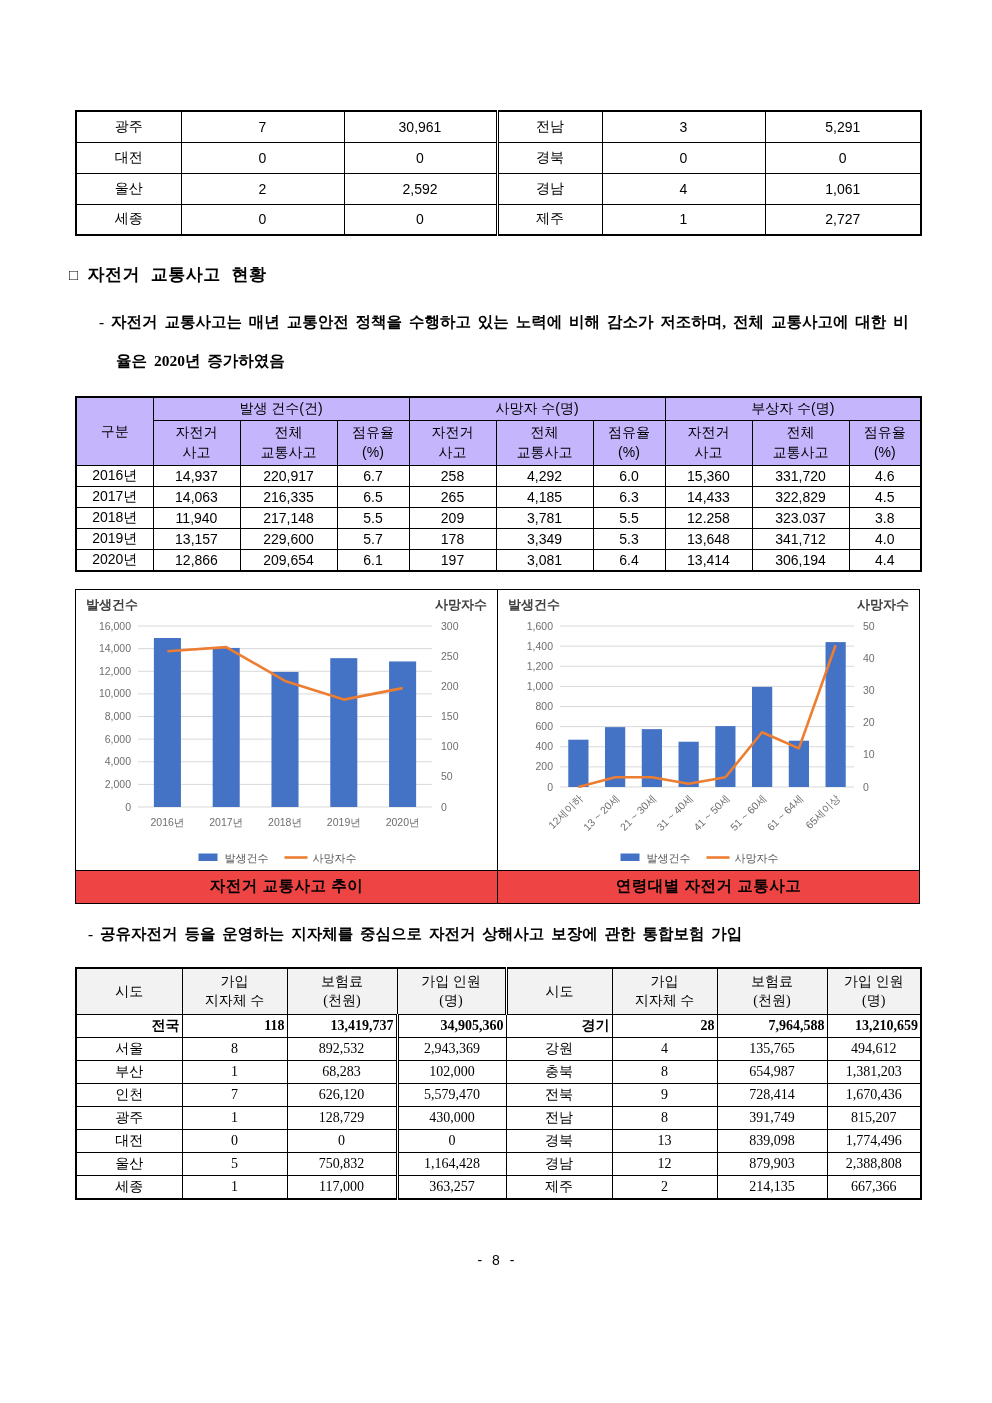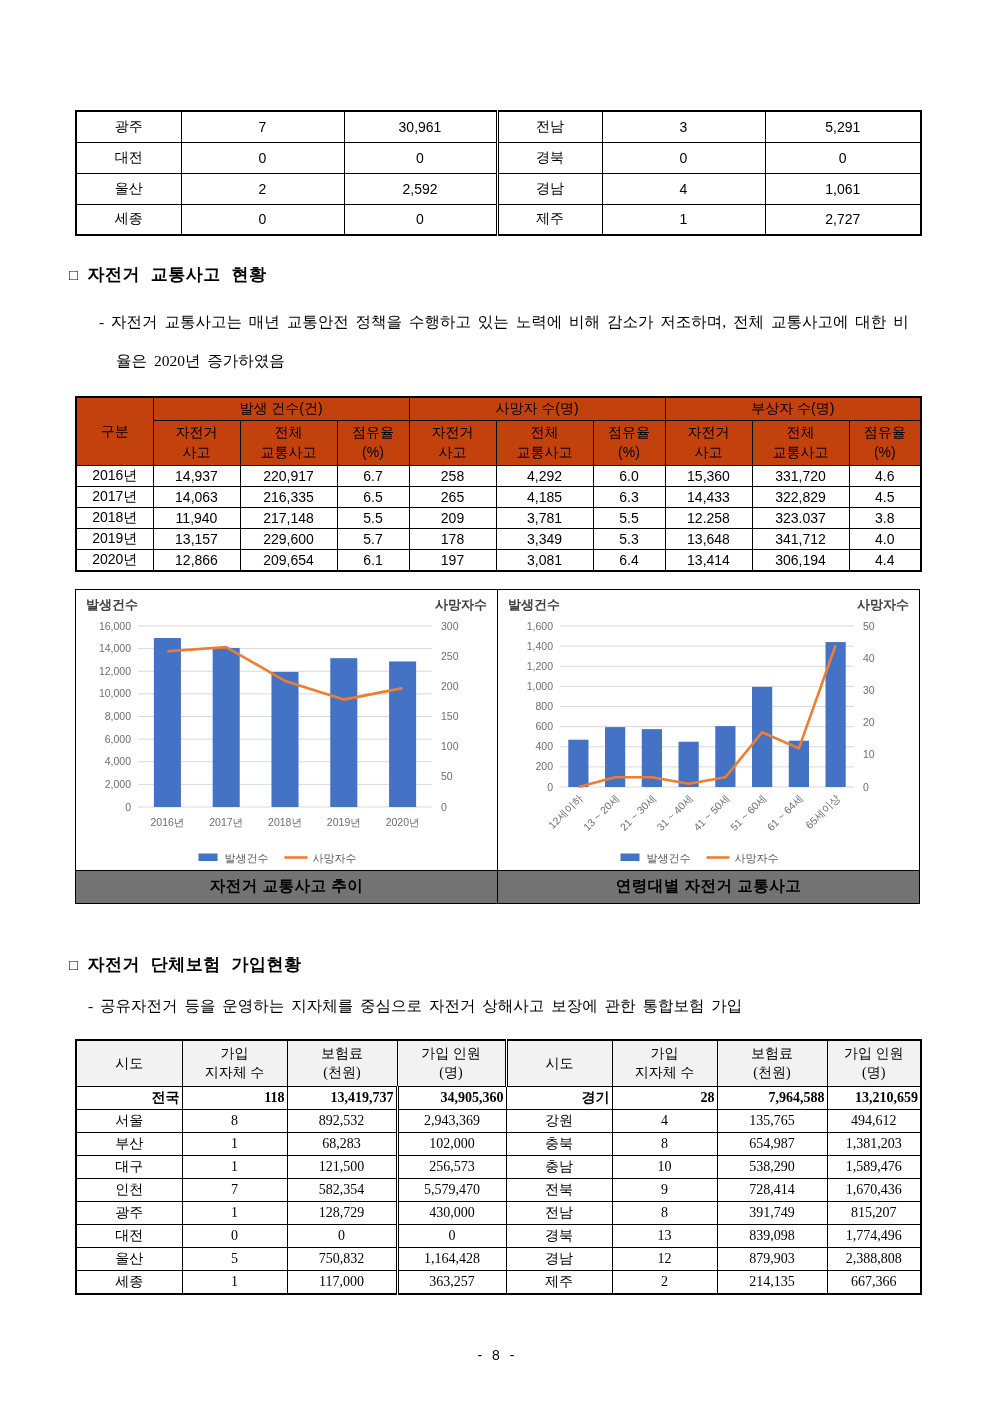--- a/index.html
+++ b/index.html
@@ -9,47 +9,47 @@
 
   
   table.doc-table { border-collapse: collapse; width: 845px; table-layout: fixed; }
   table.doc-table { border: 2px solid #000; }
   table.doc-table td, table.doc-table th {
     border: 1px solid #000; text-align: center; vertical-align: middle;
     font-size: 14px; font-weight: normal; padding: 1px 2px; overflow: hidden;
   }
   table.dbl td:nth-child(4), table.dbl th:nth-child(5) { border-left: 3px double #000; }
   table.t-top td { height: 31px; }
-  table.t-acc th { background: #c2410c; white-space: pre-line; line-height: 1.4; }
+  table.t-acc th { background: #c4b5fd; white-space: pre-line; line-height: 1.4; }
   table.t-acc thead tr:first-child th { height: 23px; }
   table.t-acc thead tr:last-child th { height: 45px; }
   table.t-acc td { height: 21px; }
   table.t-ins th { background: #f2f2f2; white-space: pre-line; line-height: 1.4; height: 47px; }
   table.t-ins td { height: 23px; }
   table.t-ins tr.bold-row td { font-weight: bold; text-align: right; }
 
   
   .section-heading {
     font-family: Liberation Mono, monospace;
     font-weight: bold; font-size: 17px; margin: 27px 0 0 -6px; letter-spacing: 0.5px;
   }
   .section-heading .sq { font-size: 15px; margin-right: 9px; font-weight: normal; }
   .bullets { margin: 16px 0 0 24px; }
   .bullets p {
     font-family: "Liberation Serif", "DejaVu Serif", serif;
     font-size: 15.5px; line-height: 39px; word-spacing: 3px;
-    padding-left: 17px; text-indent: -17px;
+    padding-left: 17px; text-indent: -17px; font-weight: bold;
   }
 
   
   table.chart-table { border-collapse: collapse; width: 845px; table-layout: fixed; margin-top: 17px; border: 1px solid #000; }
   table.chart-table td { border: 1px solid #000; padding: 0; }
   table.chart-table tr.chart-row td { height: 281px; background: #fff; vertical-align: top; }
   table.chart-table tr.caption-row td {
-    height: 33px; background: #737373; text-align: center; vertical-align: middle;
+    height: 33px; background: #ef4444; text-align: center; vertical-align: middle;
     font-weight: bold; font-size: 15.5px; letter-spacing: 0.5px;
   }
   svg.chart { display: block; width: 100%; height: 279px; }
   svg .tick { font-size: 10.5px; fill: #6e6e6e; font-family: "Liberation Sans", "DejaVu Sans", sans-serif; }
   svg .legend-label { font-size: 11px; fill: #595959; }
   svg .axis-title { font-size: 13px; fill: #404040; font-weight: 600; font-family: "Liberation Sans", "DejaVu Sans", sans-serif; }
 
   .page-num {
     text-align: center; margin-top: 52px; font-size: 14px;
     font-family: "Liberation Sans", "DejaVu Sans", sans-serif; letter-spacing: 3px;
@@ -318,23 +318,20 @@
             </svg>
         </td>
       </tr>
       <tr class="caption-row">
         <td>자전거 교통사고 추이</td>
         <td>연령대별 자전거 교통사고</td>
       </tr>
     </tbody>
   </table>
 
-  <div class="section-heading" style="margin-top:49px;">
-    <span class="sq">□</span><span>자전거 단체보험 가입현황</span>
-  </div>
   <div class="bullets" style="margin-top:10px;margin-left:13px;">
     <p>- 공유자전거 등을 운영하는 지자체를 중심으로 자전거 상해사고 보장에 관한 통합보험 가입</p>
   </div>
 
   <table class="doc-table t-ins dbl" style="margin-top:14px;font-family:Liberation Serif, serif;">
     <colgroup>
       <col style="width:106px">
         <col style="width:105px">
         <col style="width:110px">
         <col style="width:109px">
@@ -386,33 +383,23 @@
           <td>부산</td>
           <td>1</td>
           <td>68,283</td>
           <td>102,000</td>
           <td>충북</td>
           <td>8</td>
           <td>654,987</td>
           <td>1,381,203</td>
         </tr>
         <tr>
-          <td>대구</td>
-          <td>1</td>
-          <td>121,500</td>
-          <td>256,573</td>
-          <td>충남</td>
-          <td>10</td>
-          <td>538,290</td>
-          <td>1,589,476</td>
-        </tr>
-        <tr>
           <td>인천</td>
           <td>7</td>
-          <td>582,354</td>
+          <td>626,120</td>
           <td>5,579,470</td>
           <td>전북</td>
           <td>9</td>
           <td>728,414</td>
           <td>1,670,436</td>
         </tr>
         <tr>
           <td>광주</td>
           <td>1</td>
           <td>128,729</td>

